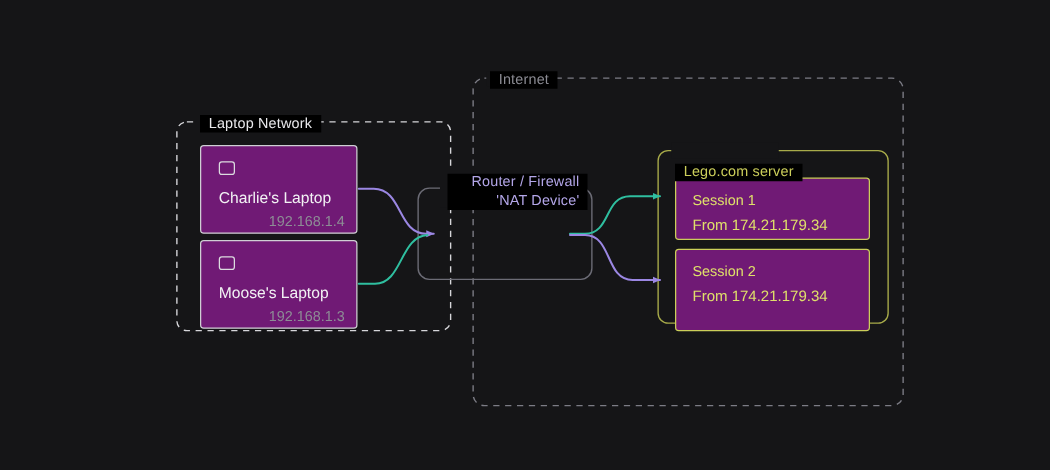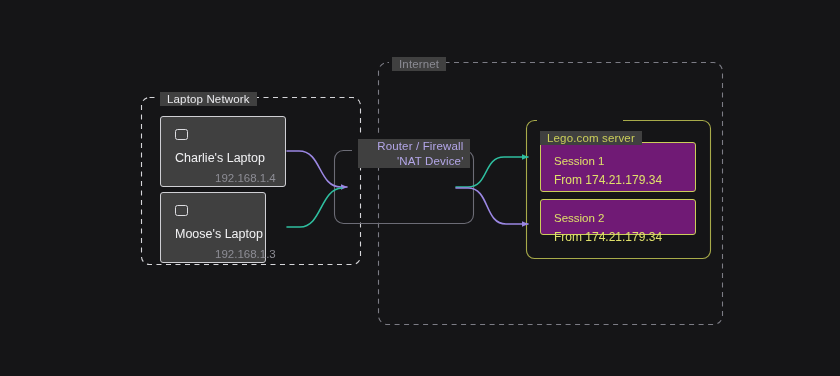--- a/index.html
+++ b/index.html
@@ -25,21 +25,21 @@
     left: 0;
     top: 0;
     width: 840px;
     height: 376px;
     pointer-events: none;
   }
 
   
   .group-label {
     position: absolute;
-    background: #404040;
+    background: #000000;
     padding: 0 7px;
     font-size: 11.5px;
     letter-spacing: 0.15px;
     white-space: nowrap;
     line-height: 14px;
     z-index: 5;
   }
   .label-private { color: #e9e9ec; left: 160px; top: 92px; }
   .label-internet { color: #8b8b93; left: 392px; top: 57px; }
   .label-server { color: #cbce5a; left: 540px; top: 131px; }
@@ -52,21 +52,21 @@
     text-align: right;
   }
   .label-router .l2 { display: block; margin-left: 32px; }
 
   
   .device-box {
     position: absolute;
     box-sizing: border-box;
     border: 1px solid #cfcfd4;
     border-radius: 3px;
-    background: #404040;
+    background: #701a75;
     padding: 12px 14px 12px 14px;
     z-index: 4;
   }
   .device-icon {
     width: 13px;
     height: 11px;
     box-sizing: border-box;
     border: 1.4px solid #dcdce0;
     border-radius: 2.5px;
     margin-bottom: 10px;
@@ -186,30 +186,30 @@
     <span class="l1">Router / Firewall</span>
     <span class="l2">'NAT Device'</span>
   </div>
 
   <div class="device-box" style="left:160px; top:116px; width:126px; height:71px;">
     <div class="device-icon"></div>
     <div class="device-title">Charlie's Laptop</div>
     <div class="device-ip">192.168.1.4</div>
   </div>
 
-  <div class="device-box" style="left:160px; top:192px; width:106px; height:71px;">
+  <div class="device-box" style="left:160px; top:192px; width:126px; height:71px;">
     <div class="device-icon"></div>
     <div class="device-title">Moose's Laptop</div>
     <div class="device-ip">192.168.1.3</div>
   </div>
 
 
   <div class="session-box" style="left:540px; top:142px; width:156px; height:50px;">
     <div class="session-title">Session 1</div>
     <div class="session-from">From 174.21.179.34</div>
   </div>
 
-  <div class="session-box" style="left:540px; top:199px; width:156px; height:36px;">
+  <div class="session-box" style="left:540px; top:199px; width:156px; height:66px;">
     <div class="session-title">Session 2</div>
     <div class="session-from">From 174.21.179.34</div>
   </div>
 
 </div>
 
 </body></html>

